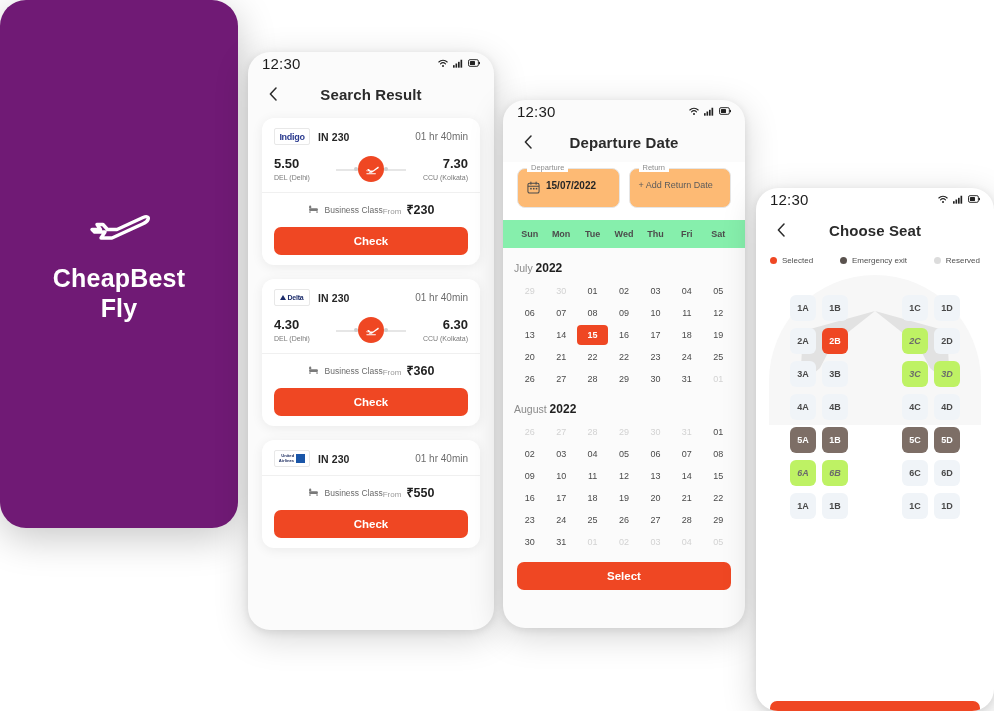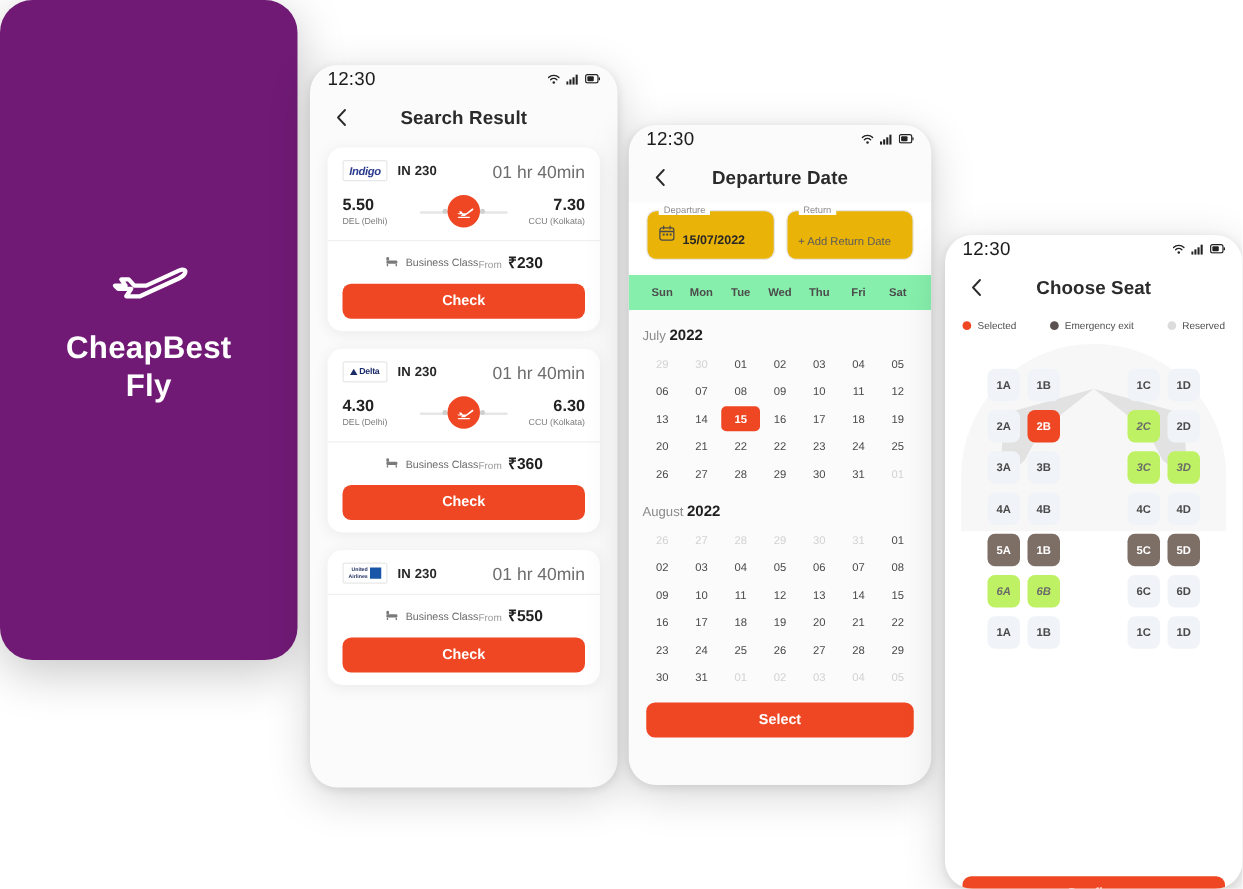--- a/index.html
+++ b/index.html
@@ -75,28 +75,28 @@
   .fcard .top {
     display: flex; align-items: center; justify-content: space-between;
   }
   .fcard .left-top { display: flex; align-items: center; gap: 8px; }
   .airline-logo {
     width: 36px; height: 17px; border: 1px solid #e8e8e8;
     border-radius: 2px; background: #fff;
     display: flex; align-items: center; justify-content: center;
     overflow: hidden;
   }
-  .logo-indigo { font-size: 9px; font-weight: bold; color: #2b3b8f; font-style: italic; letter-spacing: -.3px; }
+  .logo-indigo { font-size: 9px; font-weight: bold; color: #2b3b8f; letter-spacing: -.3px; }
   .logo-delta { font-size: 7px; font-weight: bold; color: #1c2c6b; letter-spacing: -.2px; display:flex; align-items:center; gap:1px;}
   .logo-delta .tri { width:0;height:0;border-left:3px solid transparent;border-right:3px solid transparent;border-bottom:5px solid #1c2c6b;}
   .logo-united { display:flex; align-items:center; gap:2px; }
   .logo-united .ut { font-size: 4.2px; font-weight: bold; color:#1a2a5e; line-height:1.15; text-align:right; }
   .logo-united .ub { width:9px;height:9px;background:#1a56a8; }
   .flight-no { font-size: 10.5px; font-weight: bold; color: #262626; letter-spacing: .1px; }
-  .duration { font-size: 14px; color: #6d6d6d; }
+  .duration { font-size: 10px; color: #6d6d6d; }
 
   .route { display: flex; align-items: center; margin: 9px 0 2px; }
   .route .end { min-width: 58px; }
   .route .end.r { text-align: right; }
   .route .time { font-size: 13px; font-weight: bold; color: #222; line-height: 1.1; }
   .route .ap { font-size: 7px; color: #7a7a7a; margin-top: 2px; }
   .route .mid {
     flex: 1; display: flex; align-items: center; justify-content: center;
     position: relative; height: 30px;
   }
@@ -132,22 +132,22 @@
 
   
   #depart {
     left: 503px; top: 100px; width: 242px; height: 528px;
     background: #fbfbfb;
   }
   #depart .dr-row { display: flex; gap: 9px; padding: 6px 14px 12px; background:#fff; }
   .dr-box {
     flex: 1; position: relative;
     border: 1px solid #e6e6e6; border-radius: 8px;
-    padding: 11px 9px 9px; background: #eab308;
-    min-height: 40px; display: flex; align-items: flex-end; gap: 6px;
+    padding: 11px 9px 9px; background: #fdba74;
+    min-height: 40px; display: flex; align-items: flex-start; gap: 6px;
     cursor: pointer;
   }
   .dr-box .cap {
     position: absolute; top: -6px; left: 9px;
     background: #fff; padding: 0 4px;
     font-size: 7.5px; color: #8e8e8e;
   }
   .dr-box .val { font-size: 10px; font-weight: bold; color: #262626; }
   .dr-box .add { font-size: 9px; color: #5b5b5b; }
 

